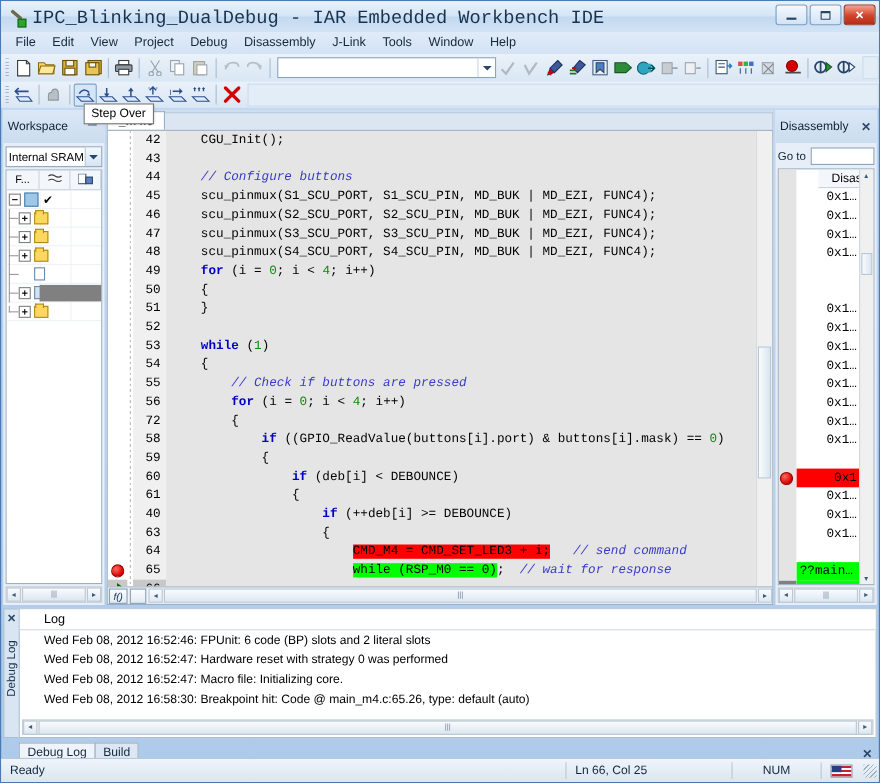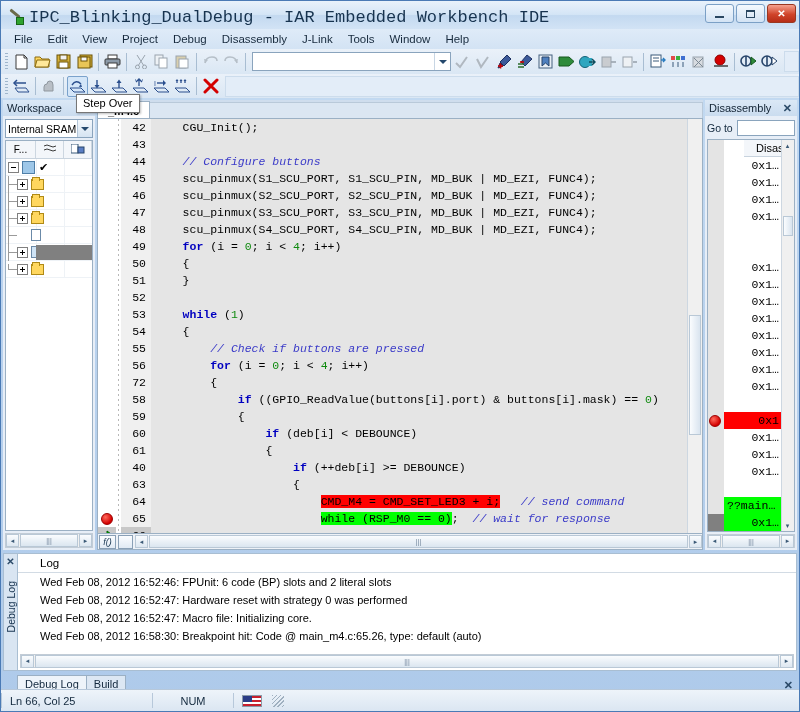--- a/index.html
+++ b/index.html
@@ -95,21 +95,21 @@
     width:16px; height:17px; display:flex;align-items:center;justify-content:center;
     border-left:1px solid #c8d6e4;
   }
   .caret-d { width:0;height:0;border-left:4px solid transparent;border-right:4px solid transparent;border-top:4px solid #24486d;}
   .tb-fill { flex:1; height:21px; background:#e3edf8; border:1px solid #ccdcec; margin-left:4px; }
 
   
   .mainzone { position:relative; height: 452px; display:flex; padding: 2px 2px 0 2px; }
 
   .panel-head {
-    height: 16px; display:flex; align-items:center; justify-content:space-between;
+    height: 30px; display:flex; align-items:center; justify-content:space-between;
     padding: 0 2px 0 4px;
     font-size: 11px; color:#123;
     background: linear-gradient(180deg,#dbe8f6,#cadcef);
   }
   .panel-head .x { font-size:11px; font-weight:bold; color:#2b4a68; padding:0 3px; cursor:default; }
   .pin { width:10px;height:10px; position:relative; margin-right:4px;}
   .pin:after{content:"";position:absolute;left:1px;top:3px;width:8px;height:0;border-top:1px solid #2b4a68;}
   .pin:before{content:"";position:absolute;left:4px;top:0;width:0;height:0;border-left:3px solid transparent;border-right:3px solid transparent;border-top:4px solid #2b4a68;}
 
   
@@ -766,20 +766,21 @@
     </div>
   </div>
 
   <div class="bottomtabs">
     <div class="btab active">Debug Log</div>
     <div class="btab">Build</div>
     <div class="bt-x">✕</div>
   </div>
 
   <div class="statusbar">
+    <div class="st-cell" style="flex:1">Ready</div>
     <div class="st-sep"></div>
     <div class="st-cell" style="width:150px">Ln 66, Col 25</div>
     <div class="st-sep"></div>
     <div class="st-cell" style="width:80px;justify-content:center">NUM</div>
     <div class="st-sep"></div>
     <div class="st-cell">
       <span class="flag">
         <span class="stripes"></span>
           <span class="canton"></span>
       </span>

